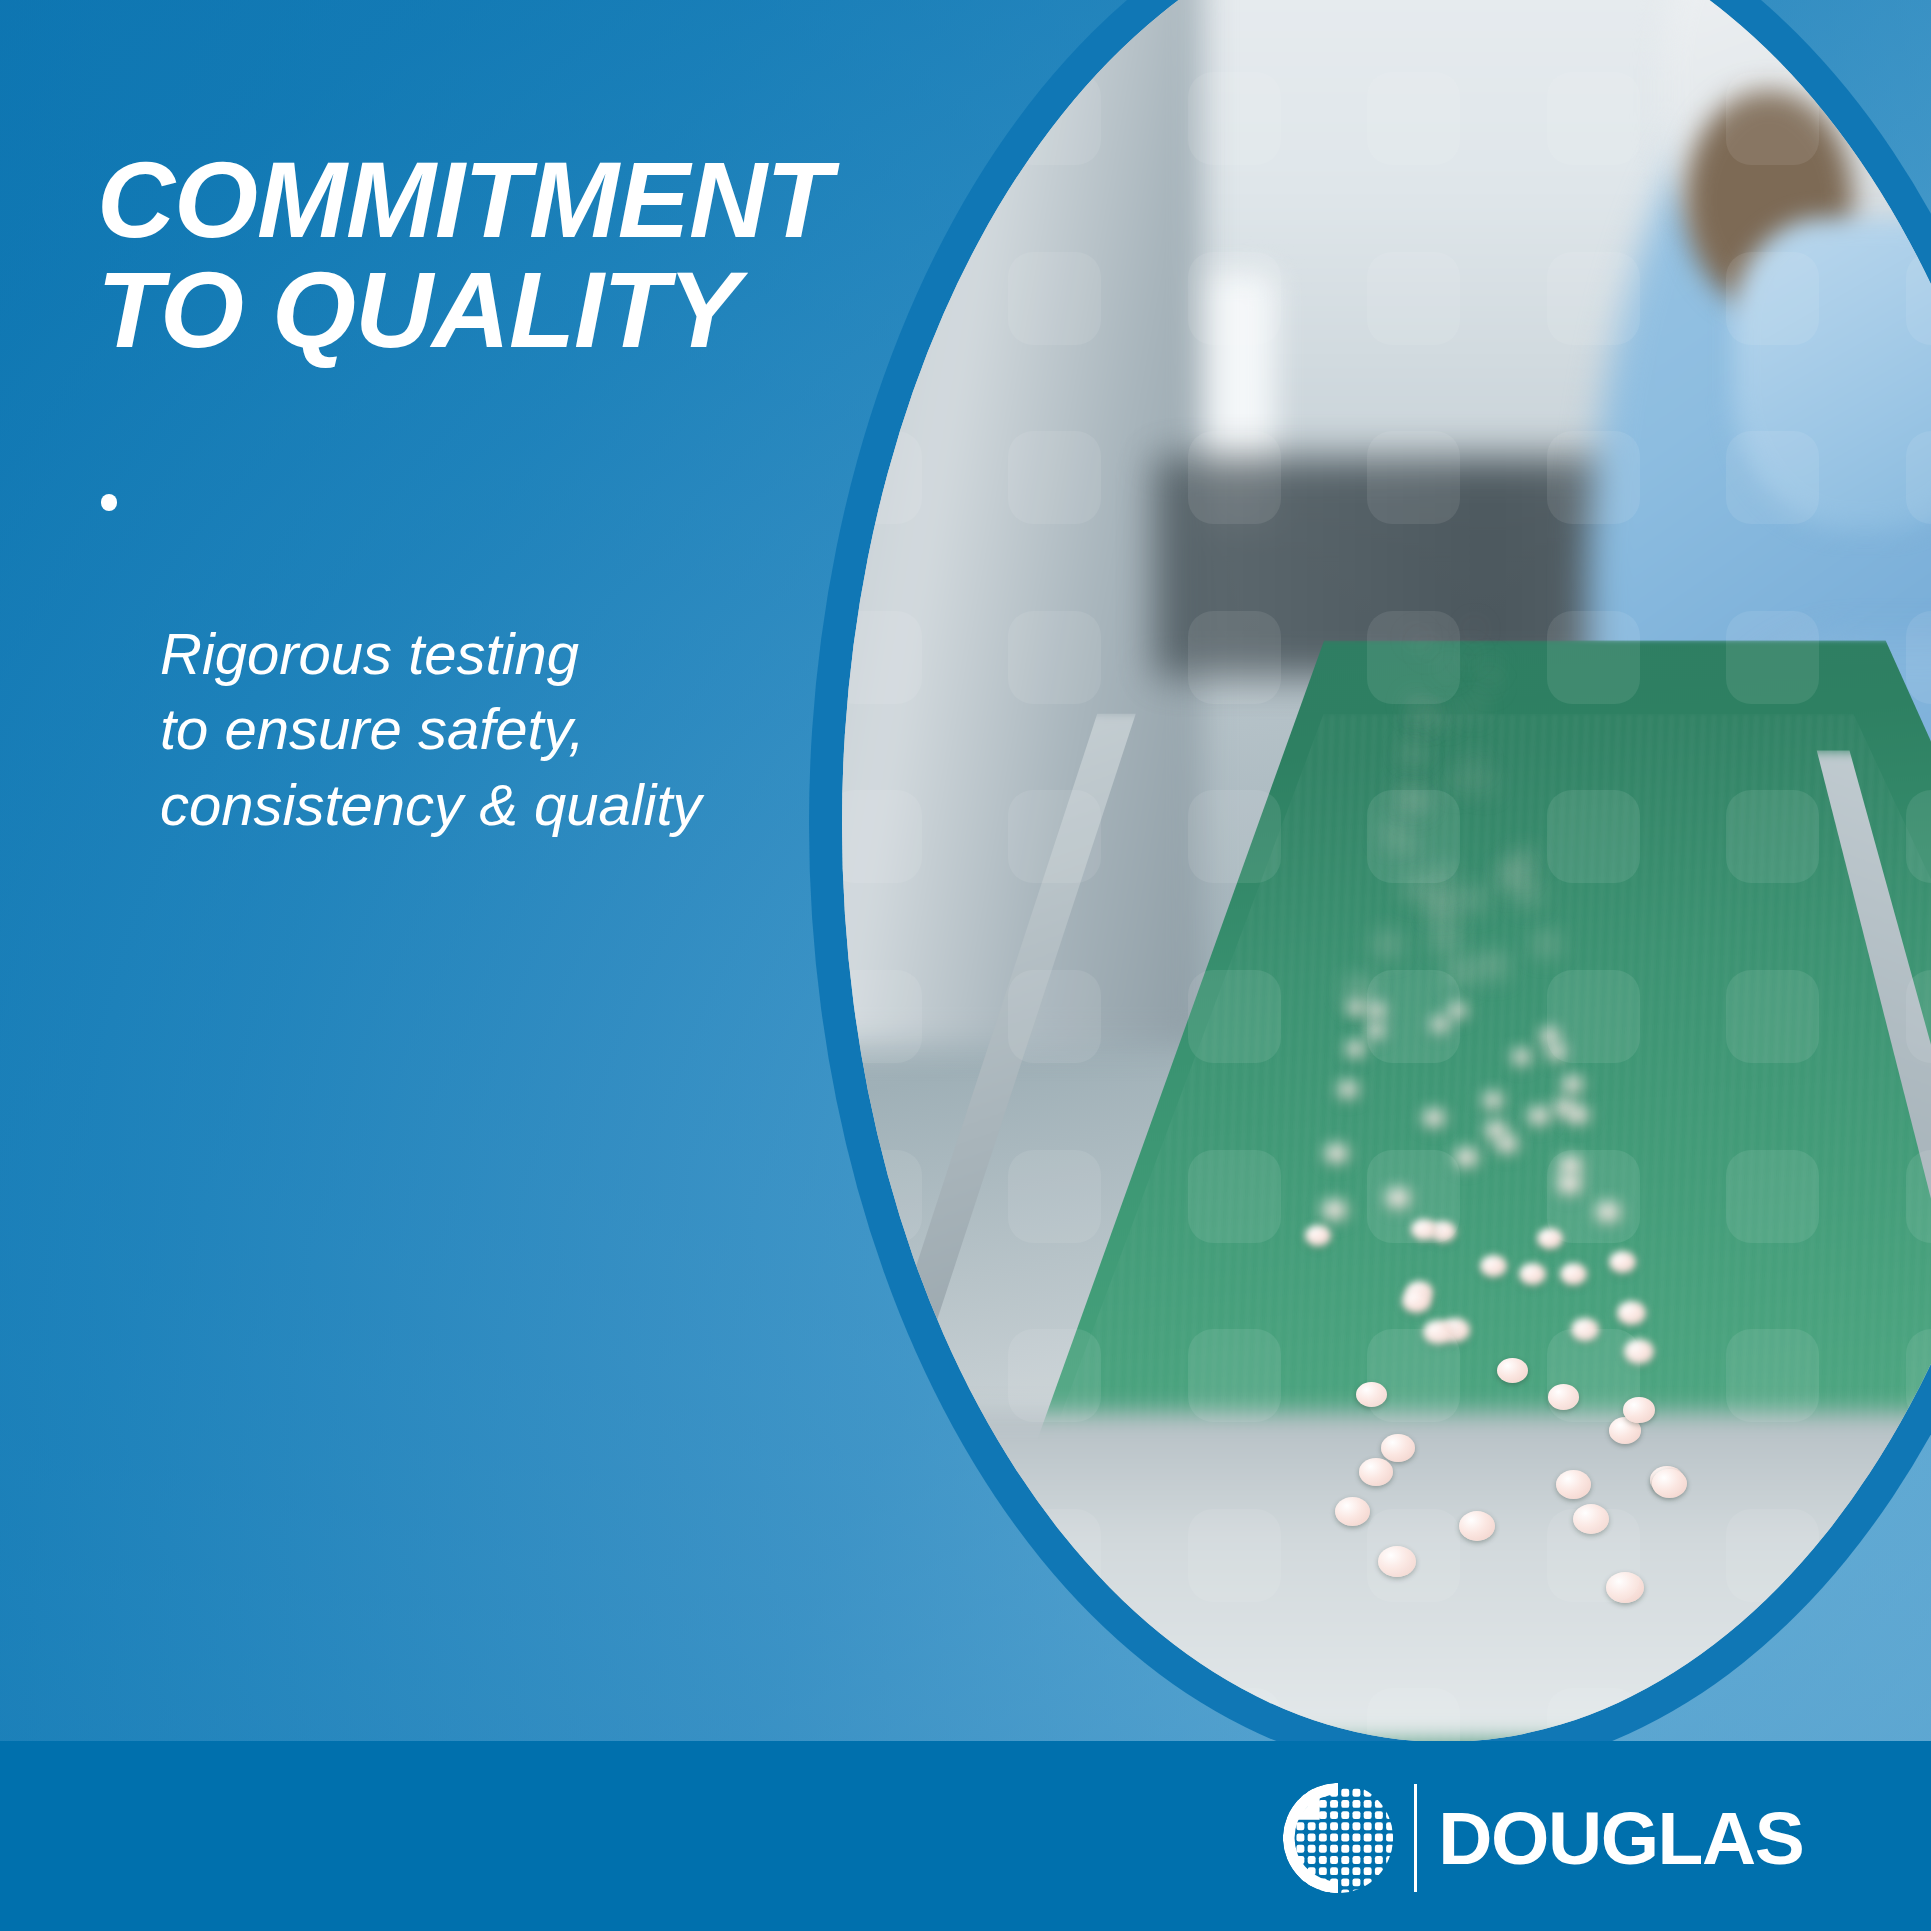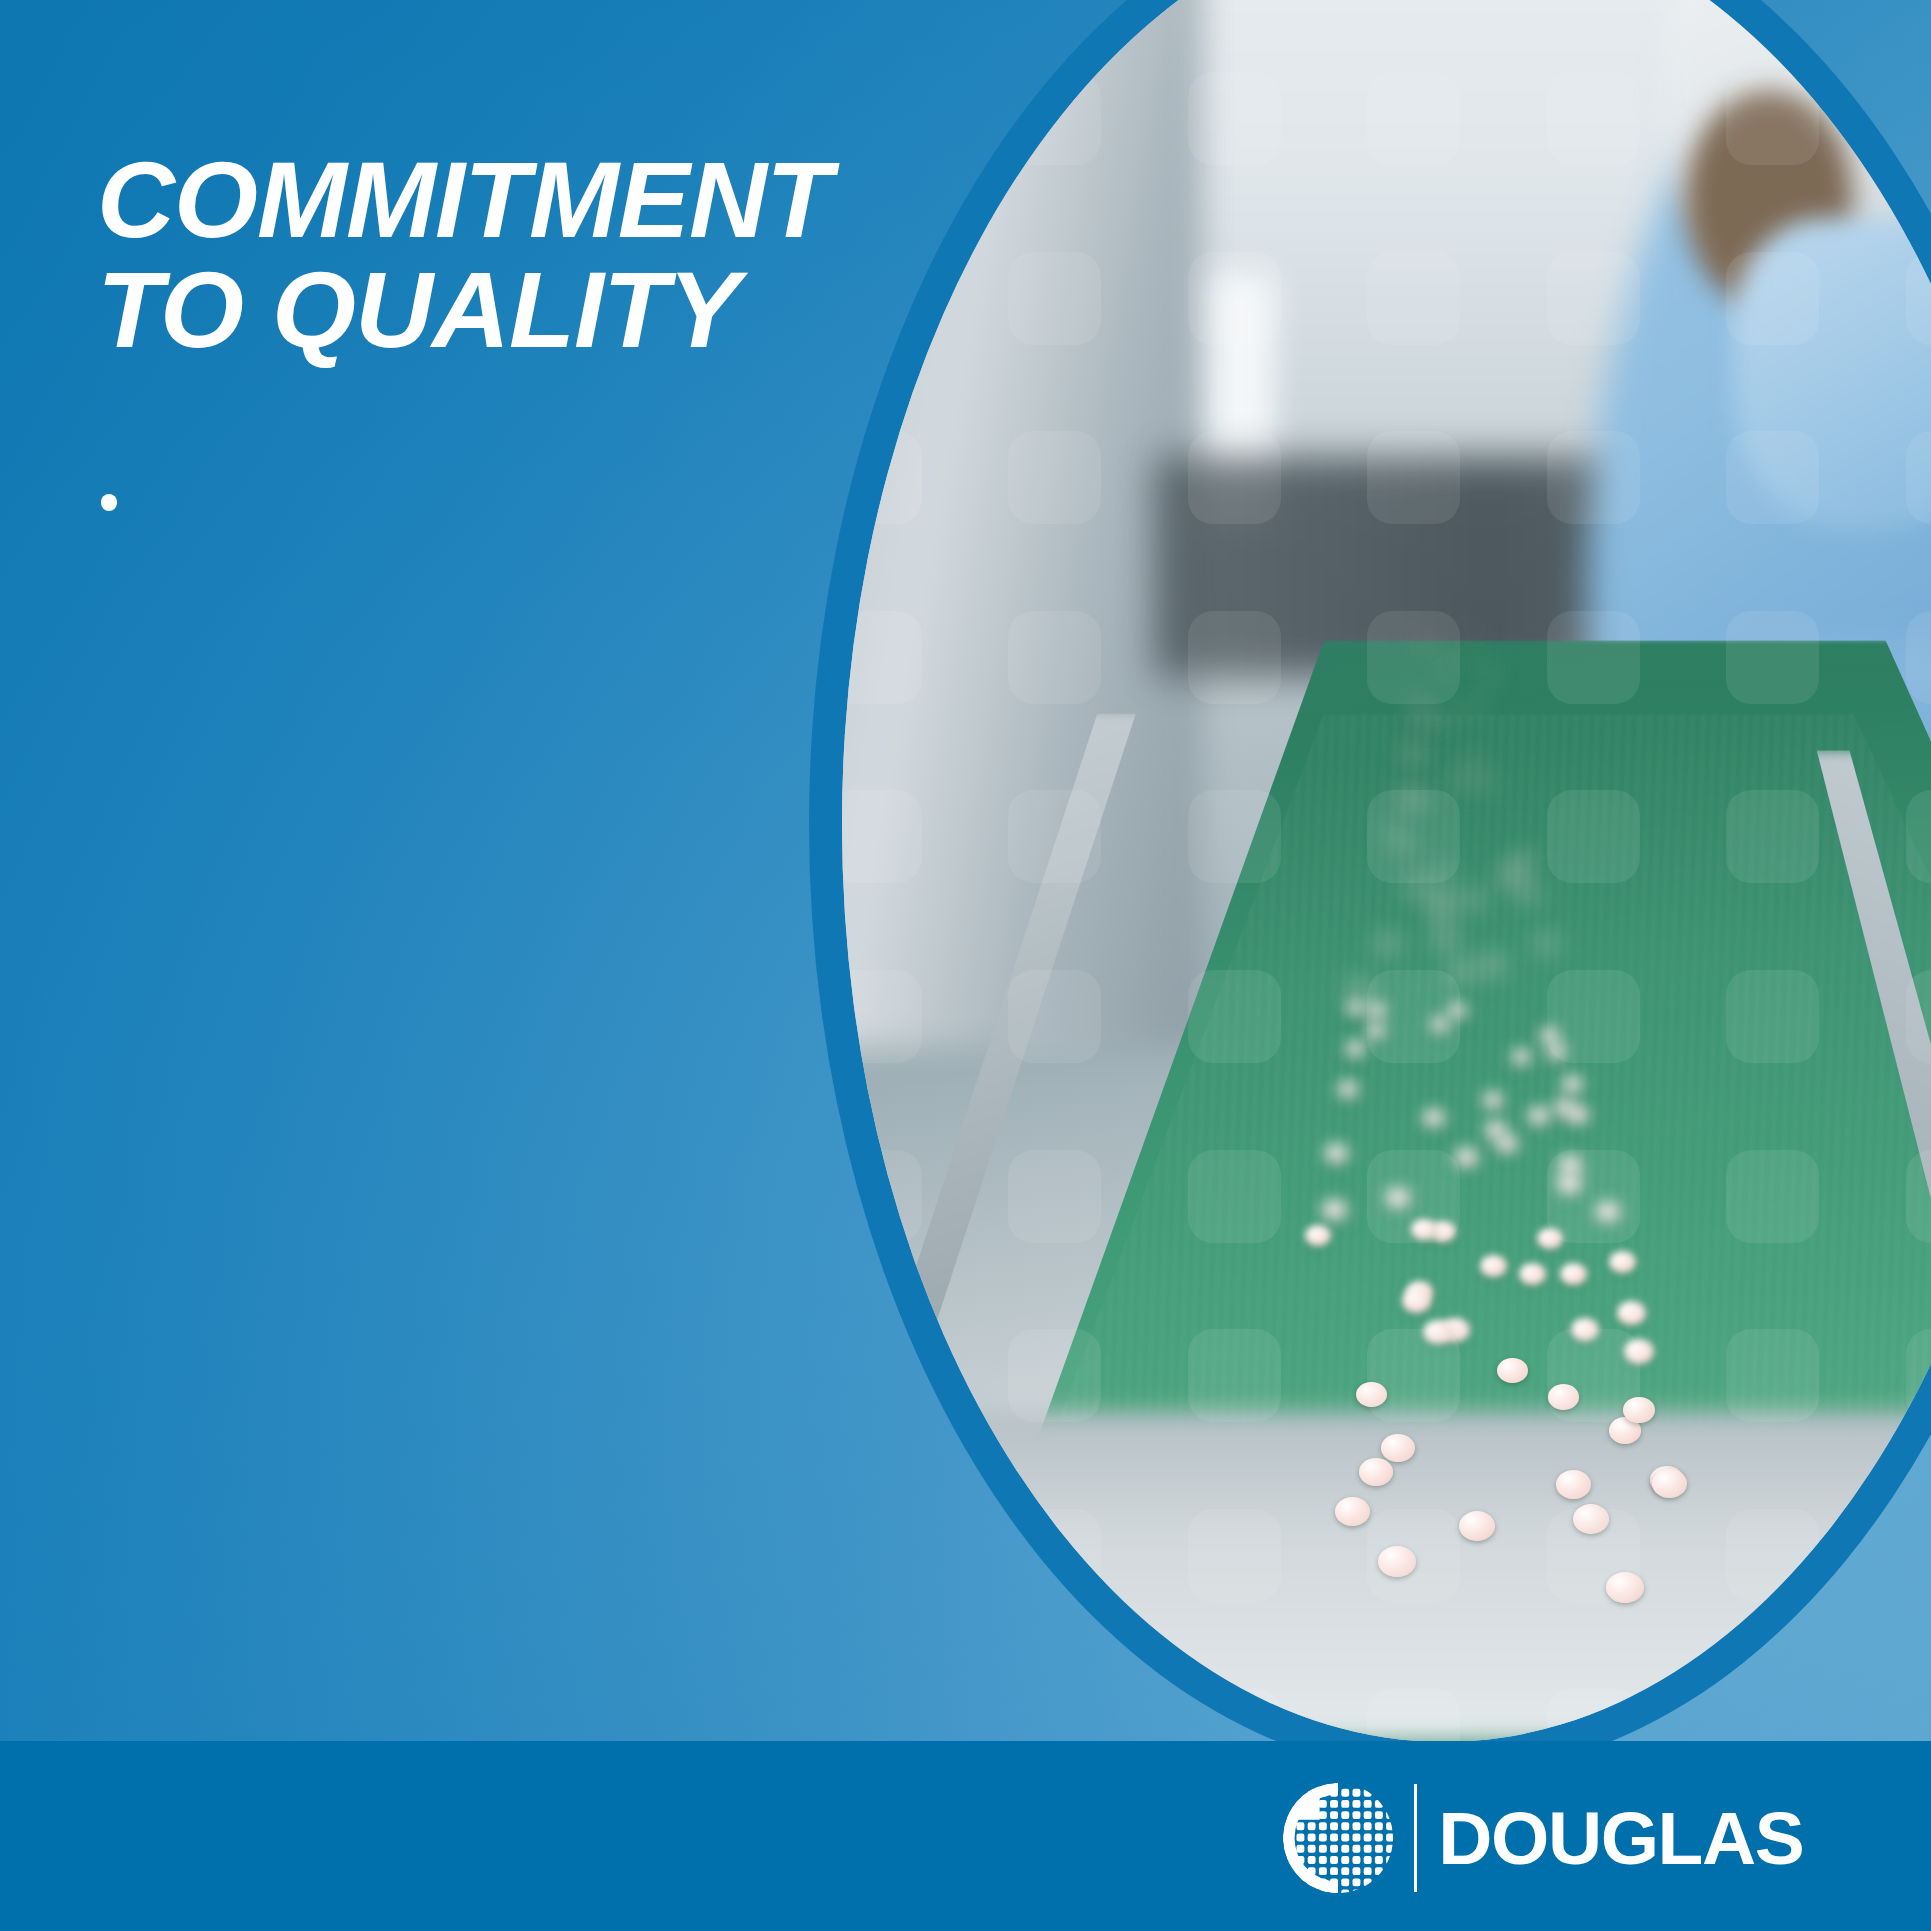--- a/index.html
+++ b/index.html
@@ -499,20 +499,23 @@
   </div>
 
   <div class="footer-band"></div>
 
   <div class="content">
     <h1 class="headline">COMMITMENT
 TO QUALITY</h1>
     <ul class="bullets">
       <li>
         <span class="dot"></span>
+        <span>Rigorous testing
+to ensure safety,
+consistency &amp; quality</span>
       </li>
     </ul>
   </div>
 
   <div class="logo">
     <div class="logo-mark">
       <svg viewBox="0 0 118 118" width="114" height="114" aria-hidden="true">
         <defs>
           <clipPath id="discClip">
             <path d="M59 2 A57 57 0 1 1 59 116 A57 57 0 1 1 59 2 Z"></path>

